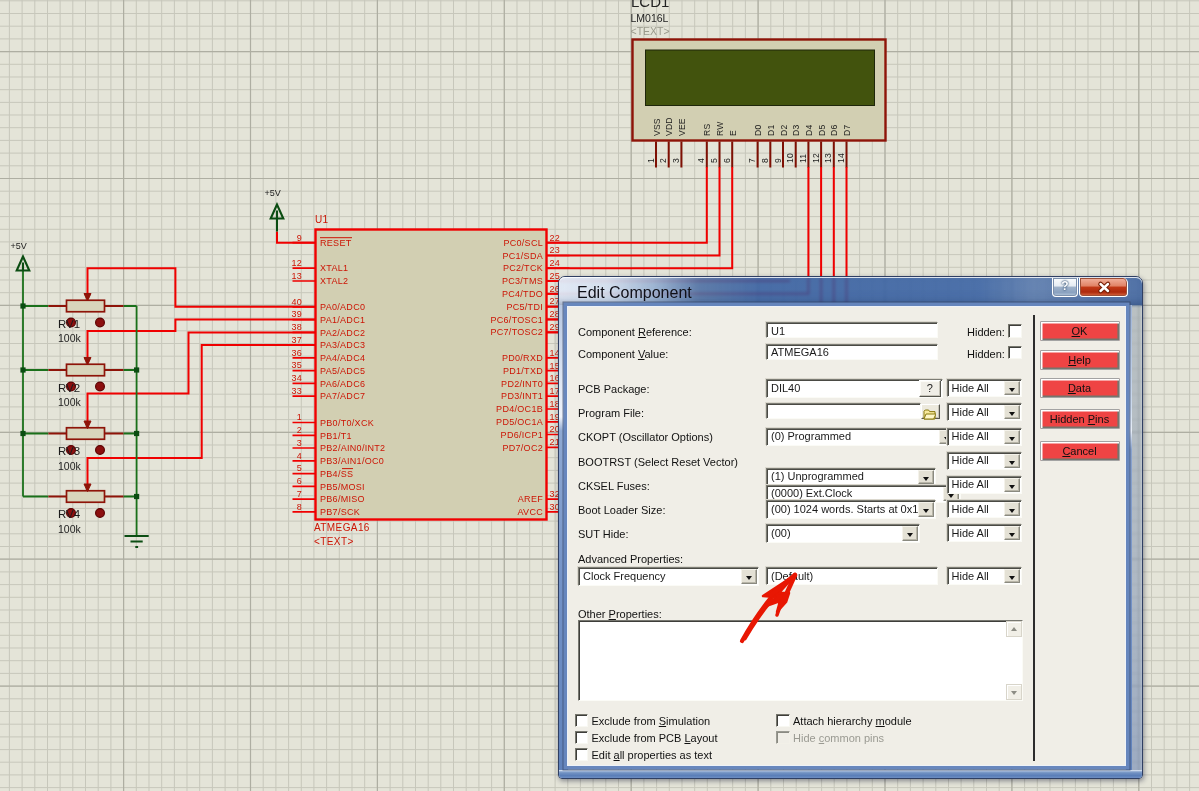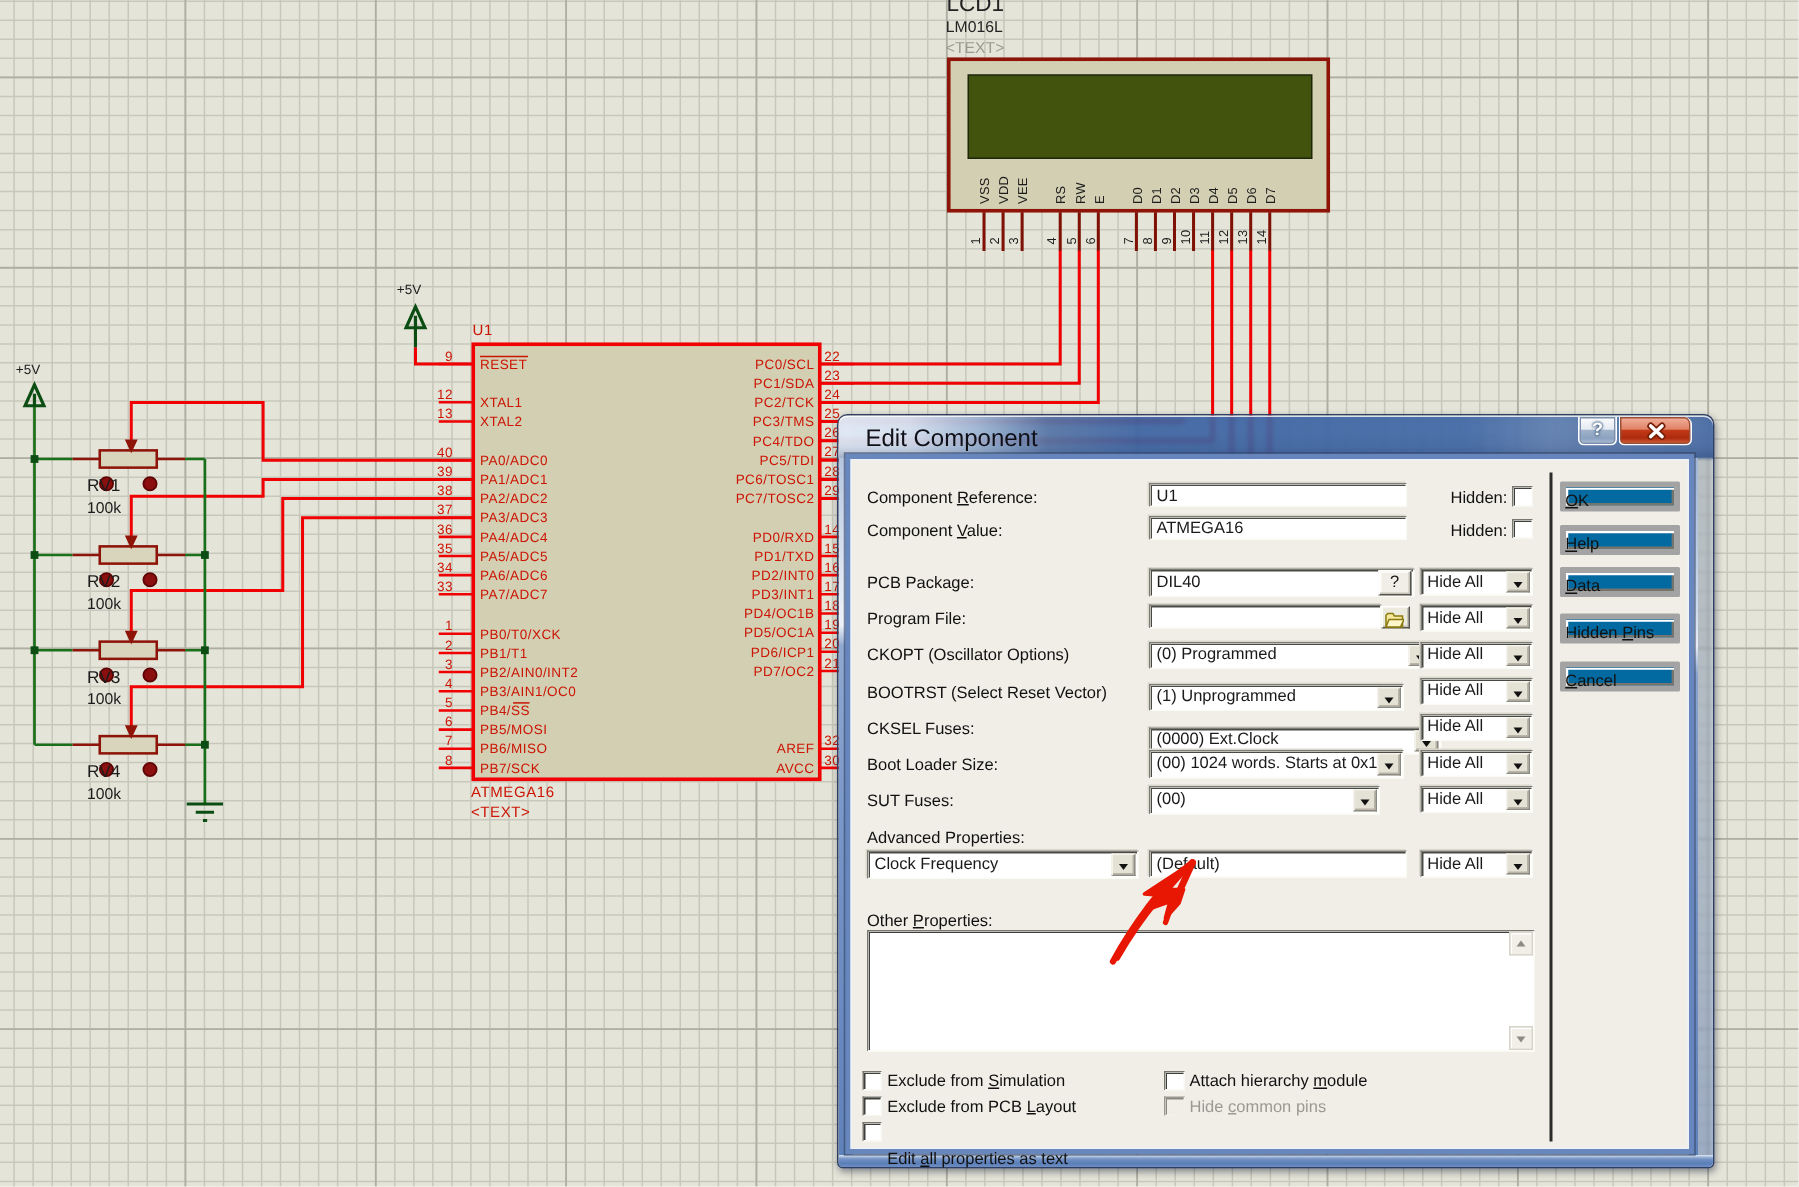--- a/index.html
+++ b/index.html
@@ -52,23 +52,23 @@
  border:1px solid;border-color:#fff #55554e #55554e #fff;box-shadow:inset -1px -1px 0 #c6c3b8,inset 1px 1px 0 #fcfbf6;
  font-size:11px;text-align:center;line-height:15px}
 .fb{position:absolute;left:352.5px;top:97.5px;width:19.5px;height:14.5px;background:#ece9dd;
  border:1px solid;border-color:#fff #55554e #55554e #fff;box-shadow:inset -1px -1px 0 #c6c3b8;padding:1px 0 0 1px}
 .ta{position:absolute;left:10px;top:313.5px;width:445px;height:81px;background:#fff;
  border-top:1.4px solid #777770;border-left:1.4px solid #777770;border-bottom:1.4px solid #fbfbf6;border-right:1.4px solid #fbfbf6;
  box-shadow:inset 1px 1px 0 #3e3e3a}
 .sa{position:absolute;right:0;width:16px;height:16px;background:#f1efe7;border:1px solid #d8d5ca;box-shadow:inset 1px 1px 0 #fff}
 .sa .up{position:absolute;left:4px;top:5px;border:3.4px solid transparent;border-bottom:4.4px solid #8c8c84;border-top:none}
 .sa .dn{position:absolute;left:4px;top:6px;border:3.4px solid transparent;border-top:4.4px solid #8c8c84;border-bottom:none}
-.bt{position:absolute;width:80px;height:20px;background:#0369a1;border:4px solid #a3a3a3;border-radius:1px;
+.bt{position:absolute;width:80px;height:20px;background:#ef4444;border:1px solid #a3a3a3;border-radius:1px;
  box-shadow:inset 1.5px 1.5px 0 #fff,inset -1.6px -1.6px 0 #75756d;
- font-size:11px;line-height:19px;color:#111}
+ font-size:11px;text-align:center;line-height:19px;color:#111}
 #page>svg.arr{position:absolute;left:738px;top:570px;z-index:9}
 </style></head>
 <body>
 <div id="page">
     <svg width="1199" height="791" viewBox="0 0 1199 791" font-family="Liberation Sans, sans-serif">
       <rect width="1199" height="791" fill="#e4e4d8"></rect>
       <path d="M9.4 0V791M22.1 0V791M34.8 0V791M47.5 0V791M60.1 0V791M72.8 0V791M85.5 0V791M98.2 0V791M110.9 0V791M123.6 0V791M136.3 0V791M149.0 0V791M161.7 0V791M174.4 0V791M187.0 0V791M199.7 0V791M212.4 0V791M225.1 0V791M237.8 0V791M250.5 0V791M263.2 0V791M275.9 0V791M288.6 0V791M301.3 0V791M313.9 0V791M326.6 0V791M339.3 0V791M352.0 0V791M364.7 0V791M377.4 0V791M390.1 0V791M402.8 0V791M415.5 0V791M428.2 0V791M440.8 0V791M453.5 0V791M466.2 0V791M478.9 0V791M491.6 0V791M504.3 0V791M517.0 0V791M529.7 0V791M542.4 0V791M555.1 0V791M567.8 0V791M580.4 0V791M593.1 0V791M605.8 0V791M618.5 0V791M631.2 0V791M643.9 0V791M656.6 0V791M669.3 0V791M682.0 0V791M694.7 0V791M707.3 0V791M720.0 0V791M732.7 0V791M745.4 0V791M758.1 0V791M770.8 0V791M783.5 0V791M796.2 0V791M808.9 0V791M821.6 0V791M834.2 0V791M846.9 0V791M859.6 0V791M872.3 0V791M885.0 0V791M897.7 0V791M910.4 0V791M923.1 0V791M935.8 0V791M948.5 0V791M961.1 0V791M973.8 0V791M986.5 0V791M999.2 0V791M1011.9 0V791M1024.6 0V791M1037.3 0V791M1050.0 0V791M1062.7 0V791M1075.4 0V791M1088.0 0V791M1100.7 0V791M1113.4 0V791M1126.1 0V791M1138.8 0V791M1151.5 0V791M1164.2 0V791M1176.9 0V791M1189.6 0V791M0 0.8H1199M0 13.5H1199M0 26.2H1199M0 38.9H1199M0 51.6H1199M0 64.3H1199M0 77.0H1199M0 89.7H1199M0 102.4H1199M0 115.0H1199M0 127.7H1199M0 140.4H1199M0 153.1H1199M0 165.8H1199M0 178.5H1199M0 191.2H1199M0 203.9H1199M0 216.6H1199M0 229.3H1199M0 241.9H1199M0 254.6H1199M0 267.3H1199M0 280.0H1199M0 292.7H1199M0 305.4H1199M0 318.1H1199M0 330.8H1199M0 343.5H1199M0 356.2H1199M0 368.8H1199M0 381.5H1199M0 394.2H1199M0 406.9H1199M0 419.6H1199M0 432.3H1199M0 445.0H1199M0 457.7H1199M0 470.4H1199M0 483.1H1199M0 495.7H1199M0 508.4H1199M0 521.1H1199M0 533.8H1199M0 546.5H1199M0 559.2H1199M0 571.9H1199M0 584.6H1199M0 597.3H1199M0 610.0H1199M0 622.7H1199M0 635.3H1199M0 648.0H1199M0 660.7H1199M0 673.4H1199M0 686.1H1199M0 698.8H1199M0 711.5H1199M0 724.2H1199M0 736.9H1199M0 749.6H1199M0 762.2H1199M0 774.9H1199M0 787.6H1199" stroke="#c7c7bb" stroke-width="1" fill="none"></path>
       <path d="M123.6 0V791M250.5 0V791M377.4 0V791M504.3 0V791M631.2 0V791M758.1 0V791M885.0 0V791M1011.9 0V791M1138.8 0V791M0 51.6H1199M0 178.5H1199M0 305.4H1199M0 432.3H1199M0 559.2H1199M0 686.1H1199" stroke="#aeaea2" stroke-width="1.2" fill="none"></path>
       <rect x="315.5" y="229.5" width="231.0" height="290.0" fill="#d2cfb2" stroke="#f00000" stroke-width="2.4"></rect>
       <path d="M292.5 242.7H315.5M292.5 268.2H315.5M292.5 281.0H315.5M292.5 306.8H315.5M292.5 319.6H315.5M292.5 332.3H315.5M292.5 345.1H315.5M292.5 357.9H315.5M292.5 370.6H315.5M292.5 383.4H315.5M292.5 396.2H315.5M292.5 422.5H315.5M292.5 435.3H315.5M292.5 448.0H315.5M292.5 460.8H315.5M292.5 473.6H315.5M292.5 486.4H315.5M292.5 499.1H315.5M292.5 511.9H315.5M546.5 242.7H569.5M546.5 255.5H569.5M546.5 268.2H569.5M546.5 281.0H569.5M546.5 293.8H569.5M546.5 306.5H569.5M546.5 319.3H569.5M546.5 332.1H569.5M546.5 357.9H569.5M546.5 370.7H569.5M546.5 383.4H569.5M546.5 396.2H569.5M546.5 409.0H569.5M546.5 421.8H569.5M546.5 434.5H569.5M546.5 447.3H569.5M546.5 499.1H569.5M546.5 511.9H569.5" stroke="#f00000" stroke-width="1.7" fill="none"></path>
@@ -253,21 +253,21 @@
       <div class="fbm"></div>
       <div class="cl">
         <div class="lb" style="left:10px;top:19.7px">Component <u>R</u>eference:</div>
         <div class="lb" style="left:10px;top:41px">Component <u>V</u>alue:</div>
         <div class="lb" style="left:10px;top:76.5px">PCB Package:</div>
         <div class="lb" style="left:10px;top:100.5px">Program File:</div>
         <div class="lb" style="left:10px;top:124.8px">CKOPT (Oscillator Options)</div>
         <div class="lb" style="left:10px;top:149px">BOOTRST (Select Reset Vector)</div>
         <div class="lb" style="left:10px;top:173.2px">CKSEL Fuses:</div>
         <div class="lb" style="left:10px;top:197.4px">Boot Loader Size:</div>
-        <div class="lb" style="left:10px;top:221.6px">SUT Fuses:</div>
+        <div class="lb" style="left:10px;top:221.6px">SUT Hide:</div>
         <div class="lb" style="left:10px;top:246px">Advanced Properties:</div>
         <div class="lb" style="left:10px;top:301px">Other <u>P</u>roperties:</div>
         <div class="ed" style="left:198px;top:15.5px;width:172px;height:16px">
           <span>U1</span>
         </div>
         <div class="ed" style="left:198px;top:37px;width:172px;height:16px">
           <span>ATMEGA16</span>
         </div>
         <div class="hd" style="left:399px;top:19.7px">Hidden:</div>
         <div class="hd" style="left:399px;top:41px">Hidden:</div>
@@ -285,21 +285,21 @@
         <div class="fb"><svg width="13" height="11" viewBox="0 0 13 11">
             <path d="M1 10V2.2L2.2 1h3.4l1 1.6H12V10z" fill="#f7e99c" stroke="#8a7a10" stroke-width="1"></path>
             <path d="M1 10l2-5h10l-2.4 5z" fill="#fdf6c8" stroke="#8a7a10" stroke-width="1"></path>
           </svg></div>
         <div class="ed co" style="left:198px;top:121px;width:191px;height:18.5px">
           <span>(0) Programmed</span>
           <i class="ab">
             <b></b>
           </i>
         </div>
-        <div class="ed co" style="left:198px;top:149px;width:169.5px;height:18.5px">
+        <div class="ed co" style="left:198px;top:161px;width:169.5px;height:18.5px">
           <span>(1) Unprogrammed</span>
           <i class="ab">
             <b></b>
           </i>
         </div>
         <div class="ed co" style="left:198px;top:178px;width:195px;height:18.5px">
           <span>(0000) Ext.Clock</span>
           <i class="ab">
             <b></b>
           </i>
@@ -380,21 +380,21 @@
           </div>
           <div class="sa" style="bottom:0">
             <b class="dn"></b>
           </div>
         </div>
         <div class="cb" style="left:6.5px;top:407px"></div>
         <div class="lb" style="left:23.5px;top:408px">Exclude from <u>S</u>imulation</div>
         <div class="cb" style="left:6.5px;top:424px"></div>
         <div class="lb" style="left:23.5px;top:425px">Exclude from PCB <u>L</u>ayout</div>
         <div class="cb" style="left:6.5px;top:441px"></div>
-        <div class="lb" style="left:23.5px;top:460px">Edit <u>a</u>ll properties as text</div>
+        <div class="lb" style="left:23.5px;top:442px">Edit <u>a</u>ll properties as text</div>
         <div class="cb" style="left:208px;top:407px"></div>
         <div class="lb" style="left:225px;top:408px">Attach hierarchy <u>m</u>odule</div>
         <div class="cbd" style="left:208px;top:424px"></div>
         <div class="lb" style="color:#9a9a92;left:225px;top:425px">Hide <u>c</u>ommon pins</div>
         <div style="position:absolute;left:465px;top:8px;width:1.5px;height:446px;background:#2c2c2c"></div>
         <div class="bt" style="left:471.5px;top:14.5px">​<u>O</u>K</div>
         <div class="bt" style="left:471.5px;top:43.8px"><u>H</u>elp</div>
         <div class="bt" style="left:471.5px;top:71.7px"><u>D</u>ata</div>
         <div class="bt" style="left:471.5px;top:102.2px">Hidden <u>P</u>ins</div>
         <div class="bt" style="left:471.5px;top:134.2px"><u>C</u>ancel</div>

